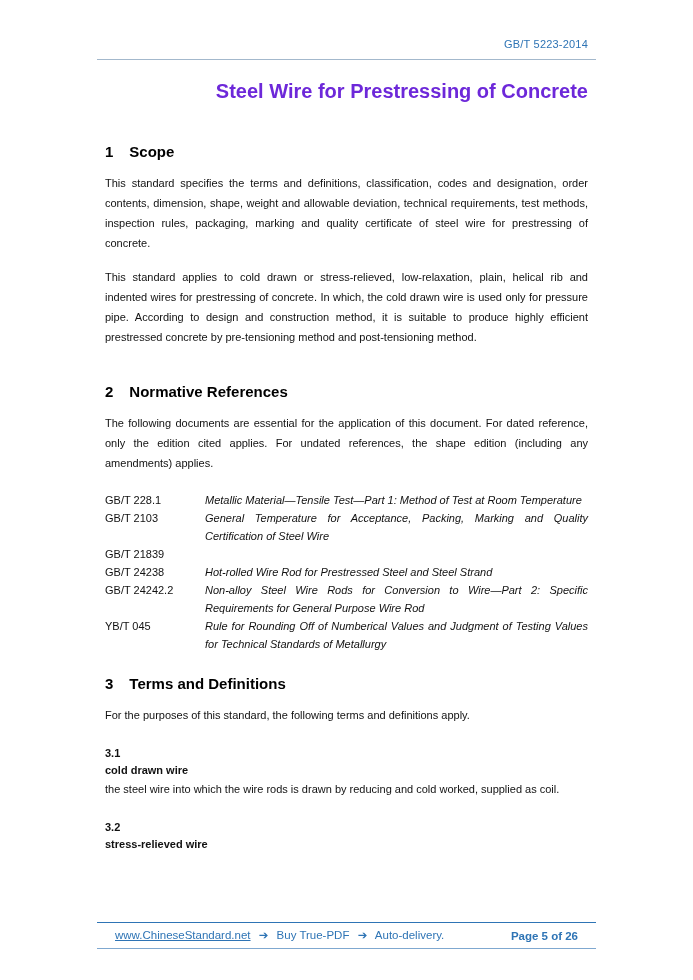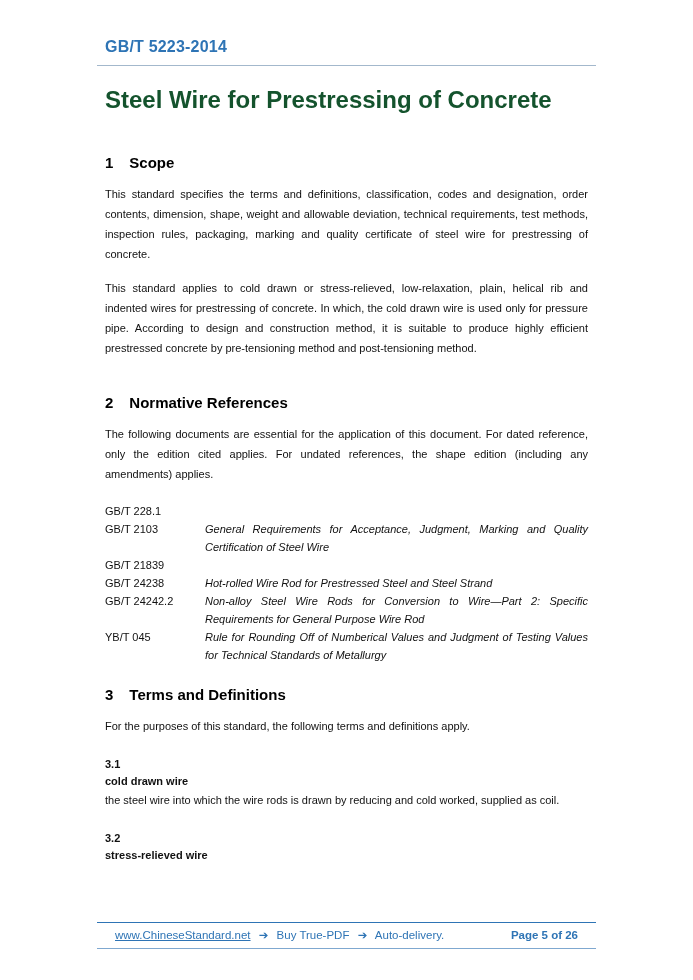--- a/index.html
+++ b/index.html
@@ -9,37 +9,37 @@
     height: 980px;
     position: relative;
     overflow: hidden;
     font-family: "Liberation Sans", sans-serif;
     color: #111111;
   }
   .content {
     padding: 38px 105px 0 105px;
   }
   .doc-number {
-    text-align: left;
+    text-align: right;
     color: #2e74b5;
-    font-size: 16px;
-    font-weight: bold;
+    font-size: 11px;
+    font-weight: normal;
     letter-spacing: 0.2px;
   }
   .header-rule {
     border: none;
     border-top: 1px solid #a3b8cc;
     margin: 9px -8px 0 -8px;
   }
   .doc-title {
     margin-top: 20px;
-    text-align: left;
-    font-size: 24px;
+    text-align: right;
+    font-size: 20px;
     font-weight: bold;
-    color: #14532d;
+    color: #6d28d9;
   }
   .section-heading {
     font-size: 15px;
     font-weight: bold;
     color: #000000;
   }
   .section-heading .sec-num { display: inline-block; margin-right: 16px; }
   .h-scope { margin-top: 40px; }
   .h-norm { margin-top: 36px; }
   .h-terms { margin-top: 22px; }
@@ -79,21 +79,21 @@
   .footer {
     position: absolute;
     left: 97px;
     right: 97px;
     top: 922px;
     border-top: 1.5px solid #2e74b5;
     border-bottom: 1px solid #7fa8d0;
     padding: 5px 18px 6px 18px;
     display: flex;
     justify-content: space-between;
-    align-items: center;
+    align-items: flex-end;
     font-size: 11.5px;
     color: #2e74b5;
   }
   .footer-left { white-space: nowrap; }
   .footer-link { text-decoration: underline; cursor: pointer; }
   .footer-arrow { margin: 0 5px; }
   .footer-page { font-weight: bold; white-space: nowrap; padding-left: 34px; }
 </style>
 </head>
 <body>
@@ -114,24 +114,25 @@
 
   <div class="section-heading h-norm">
     <span class="sec-num">2</span><span>Normative References</span>
   </div>
 
   <p class="body-text">The following documents are essential for the application of this document. For dated reference, only the edition cited applies. For undated references, the shape edition (including any amendments) applies.</p>
 
   <div class="ref-list">
     <div class="ref-row">
       <span class="ref-code">GB/T 228.1</span>
+      <span class="ref-title">Metallic Material—Tensile Test—Part 1: Method of Test at Room Temperature</span>
     </div>
     <div class="ref-row">
       <span class="ref-code">GB/T 2103</span>
-      <span class="ref-title">General Requirements for Acceptance, Judgment, Marking and Quality Certification of Steel Wire</span>
+      <span class="ref-title">General Temperature for Acceptance, Packing, Marking and Quality Certification of Steel Wire</span>
     </div>
     <div class="ref-row">
       <span class="ref-code">GB/T 21839</span>
     </div>
     <div class="ref-row">
       <span class="ref-code">GB/T 24238</span>
       <span class="ref-title">Hot-rolled Wire Rod for Prestressed Steel and Steel Strand</span>
     </div>
     <div class="ref-row">
       <span class="ref-code">GB/T 24242.2</span>

